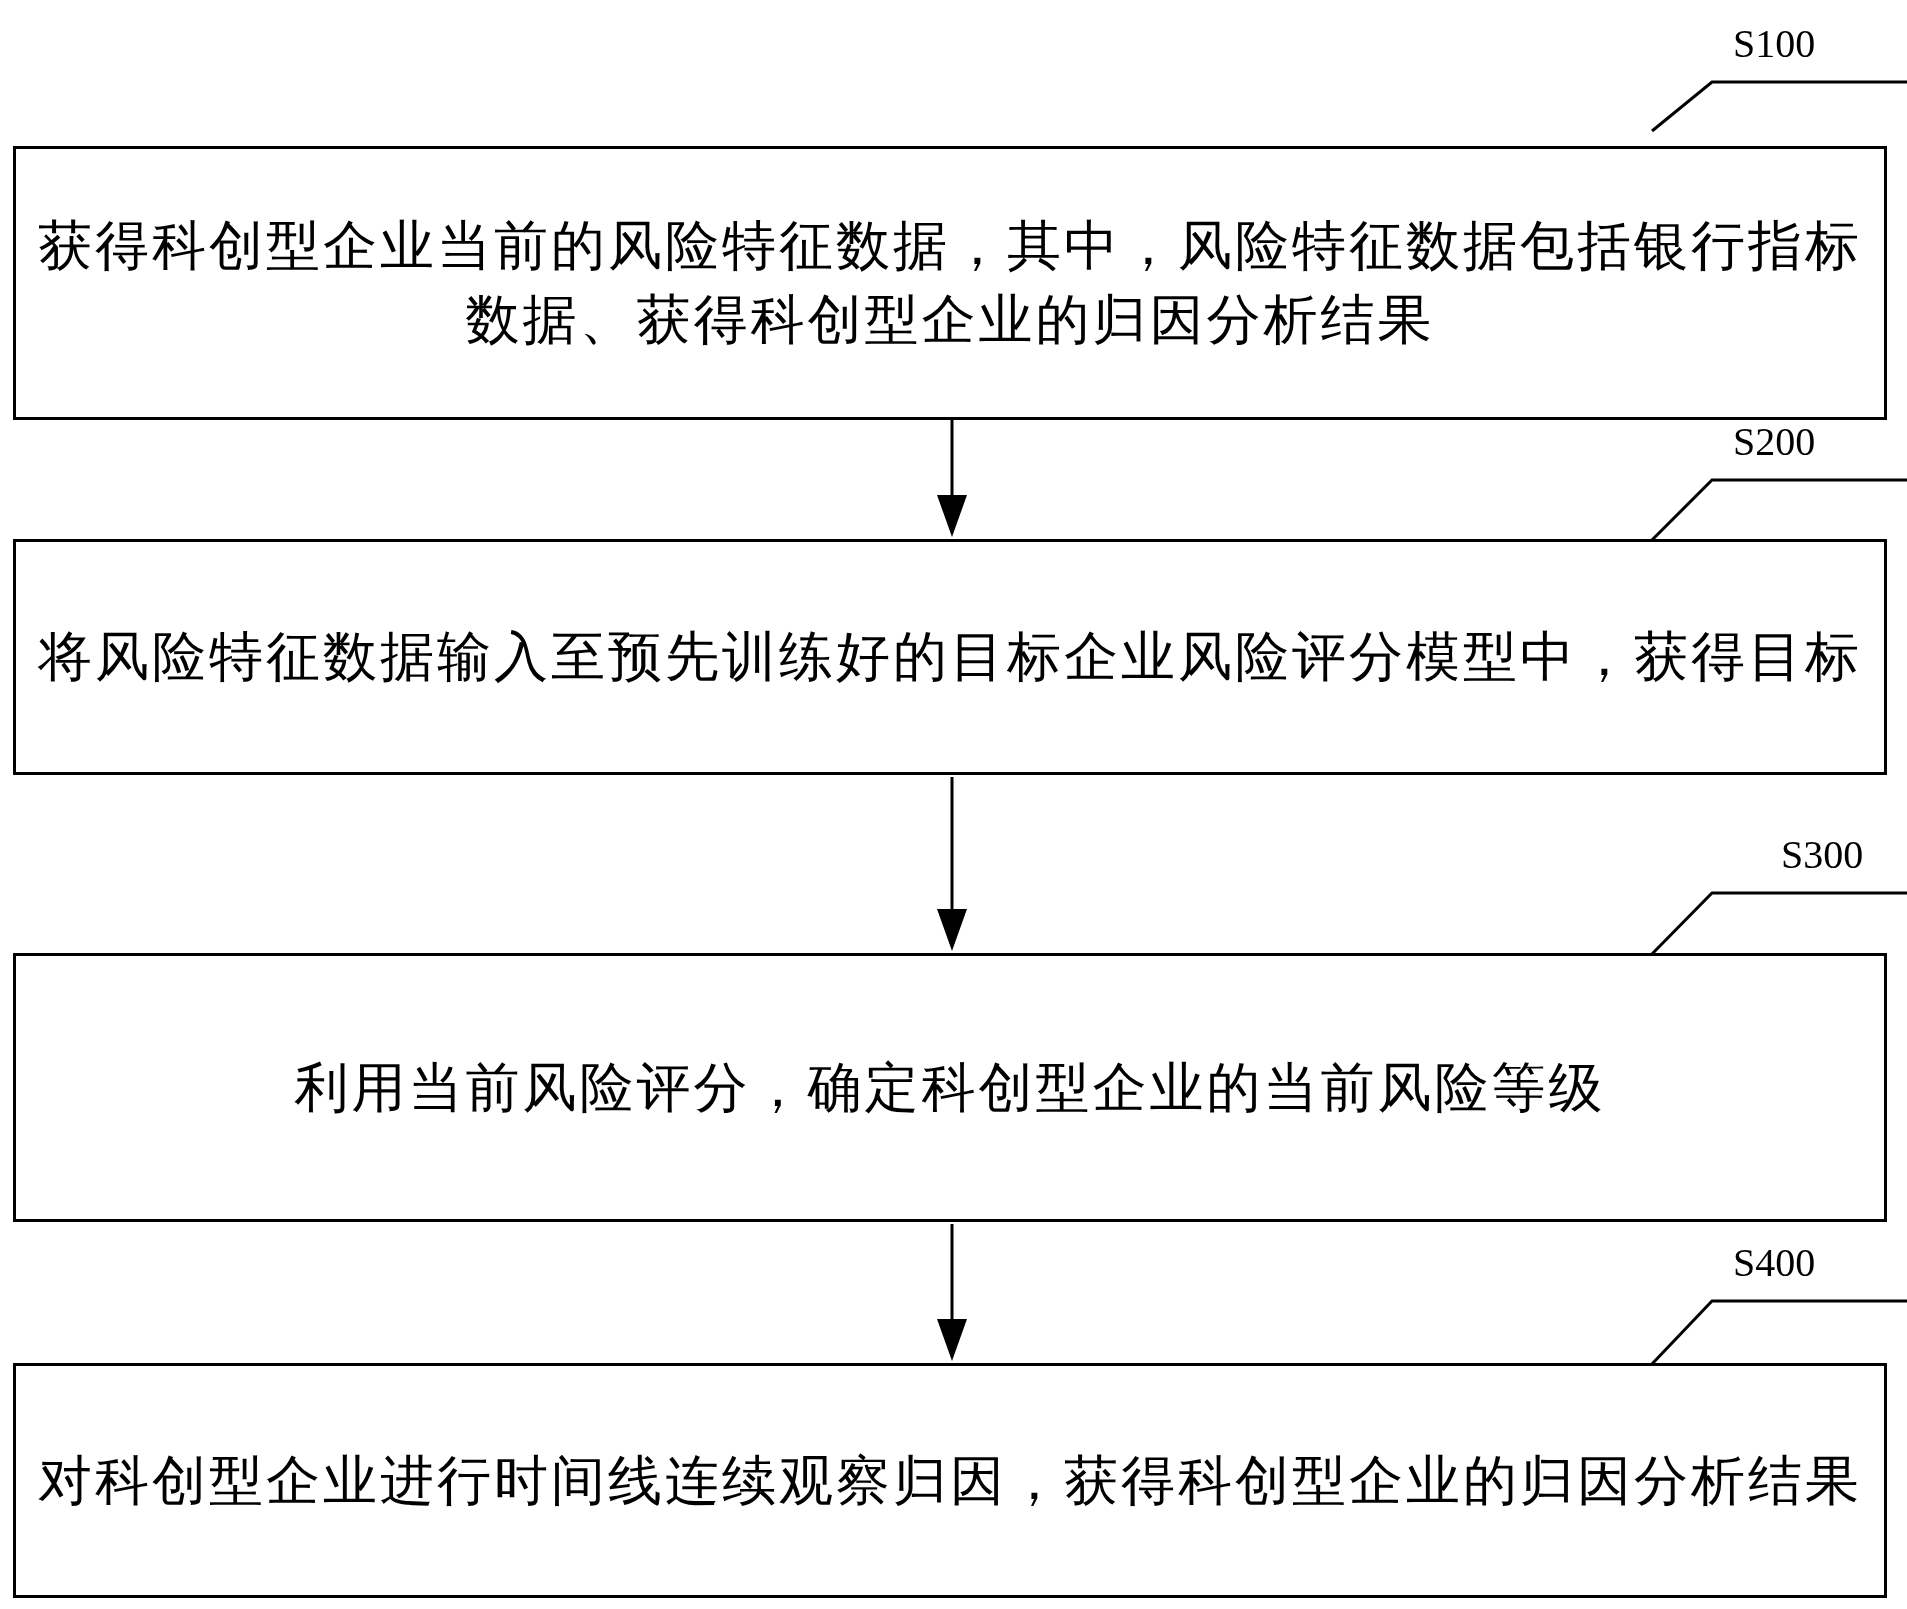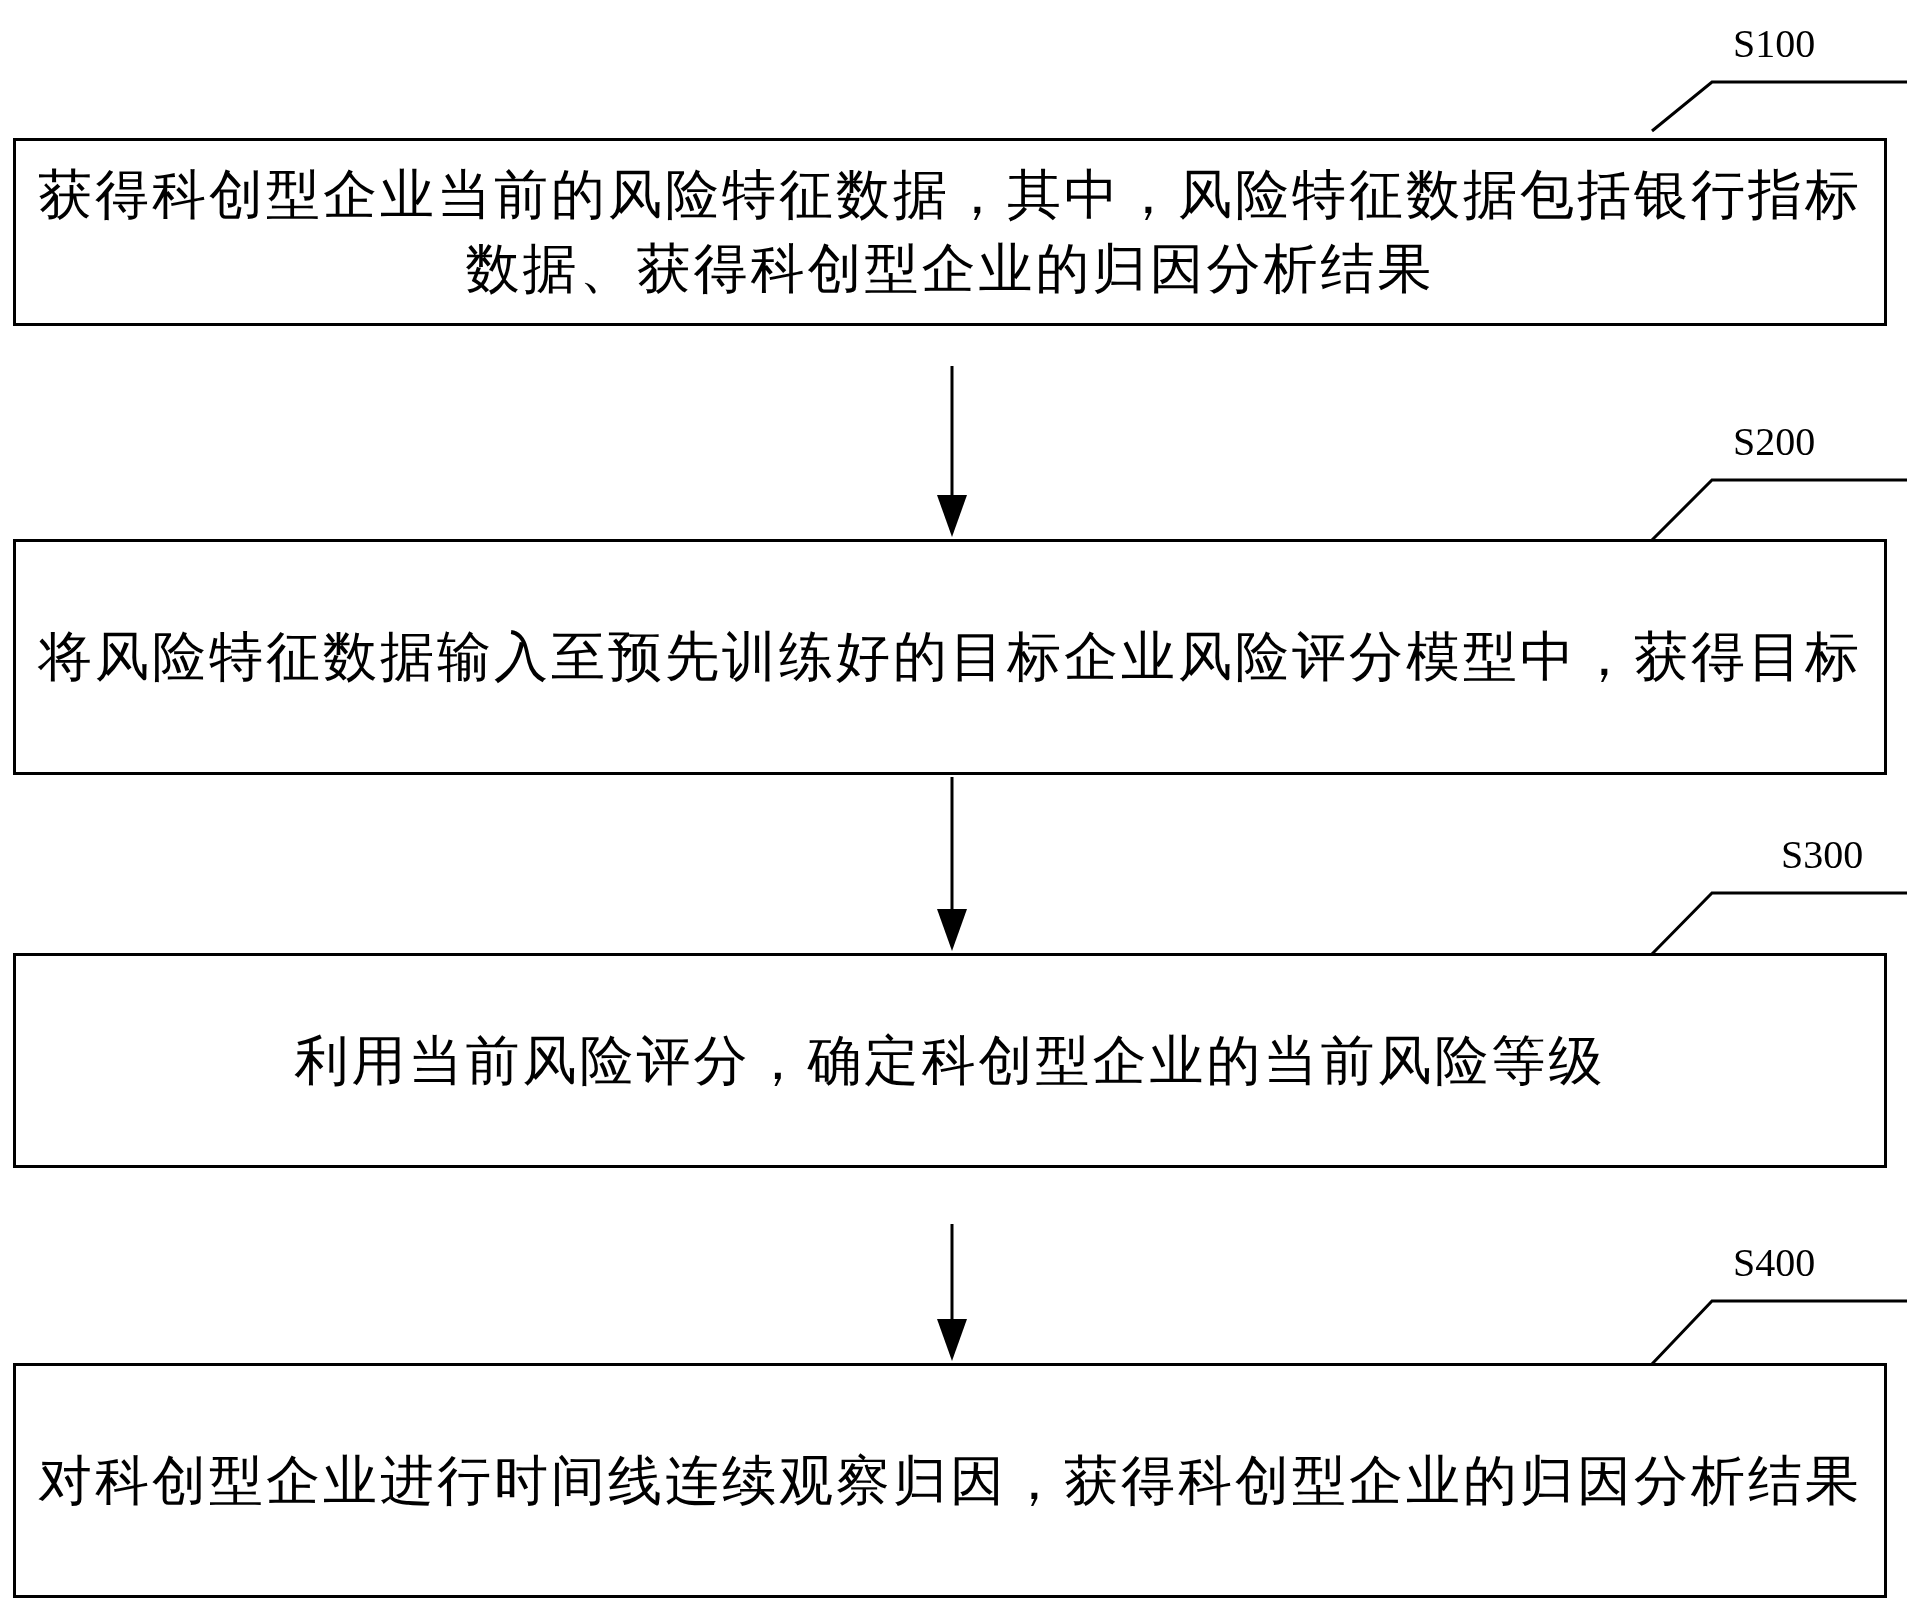--- a/index.html
+++ b/index.html
@@ -36,23 +36,23 @@
     align-items: center;
   }
   .box-line {
     font-size: 54px;
     line-height: 74px;
     letter-spacing: 3px;
     color: #000000;
     text-align: center;
     white-space: nowrap;
   }
-  .box1 { top: 138px; height: 188px; }
+  .box1 { top: 146px; height: 274px; }
   .box2 { top: 539px; height: 236px; }
-  .box3 { top: 953px; height: 215px; }
+  .box3 { top: 953px; height: 269px; }
   .box4 { top: 1363px; height: 235px; }
   .step-label {
     position: absolute;
     left: 1733px;
     width: 130px;
     font-family: "Liberation Serif", "DejaVu Serif", serif;
     font-size: 40px;
     line-height: 60px;
     color: #000000;
     text-align: left;

